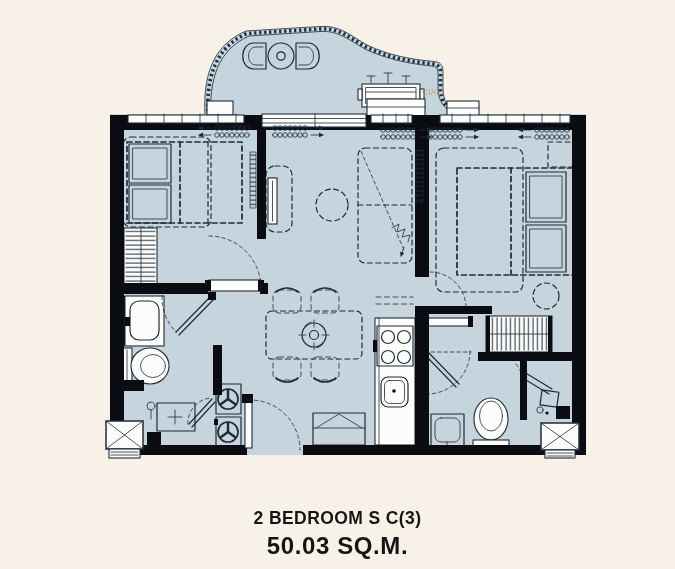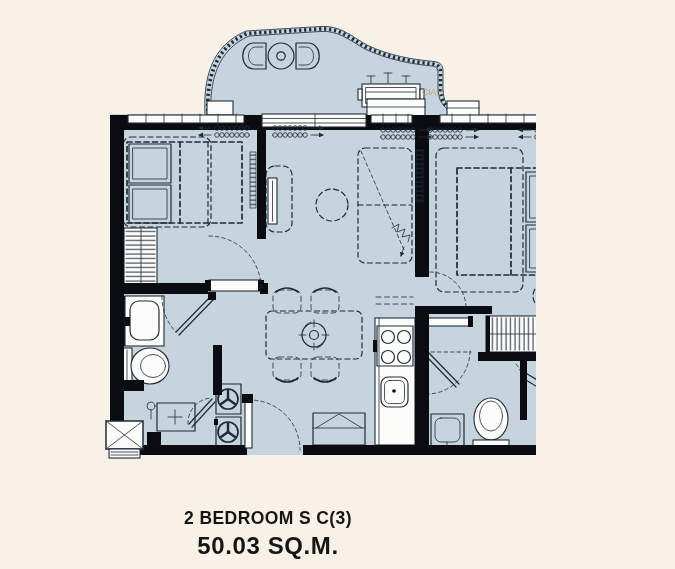--- a/index.html
+++ b/index.html
@@ -1,20 +1,20 @@
 <!DOCTYPE html>
 <html style="--background: #f8f1e8; --floor: #c5d4dd; --wall: #0b0c11; --ink: #202b38; --paper: #fcfcfa; --accent: #c49a5f; --title: #151515;"><head>
 <meta charset="utf-8">
 <style>
   :root{
     --background:#f8f1e8; --floor:#c5d4dd; --wall:#0b0c11; --ink:#202b38;
     --paper:#fcfcfa; --accent:#c49a5f; --title:#151515;
   }
   html,body{margin:0;padding:0;background:var(--background);}
-  .stage{position:relative;width:536px;height:569px;background:var(--background);
+  .stage{position:relative;width:675px;height:569px;background:var(--background);
          font-family:"Liberation Sans",sans-serif;overflow:hidden;}
   svg{position:absolute;left:0;top:0;}
   
   .ln{fill:none;stroke:var(--ink);stroke-width:1.2;stroke-linecap:round;stroke-linejoin:round}
   .th{stroke-width:.8}
   .bd{stroke-width:1.7}
   .dsh{stroke-dasharray:5 3.5}
   .ds2{stroke-dasharray:3.5 3}
   .wall{fill:var(--wall);stroke:none}
   .wht{fill:var(--paper);stroke:var(--ink);stroke-width:1.1}

